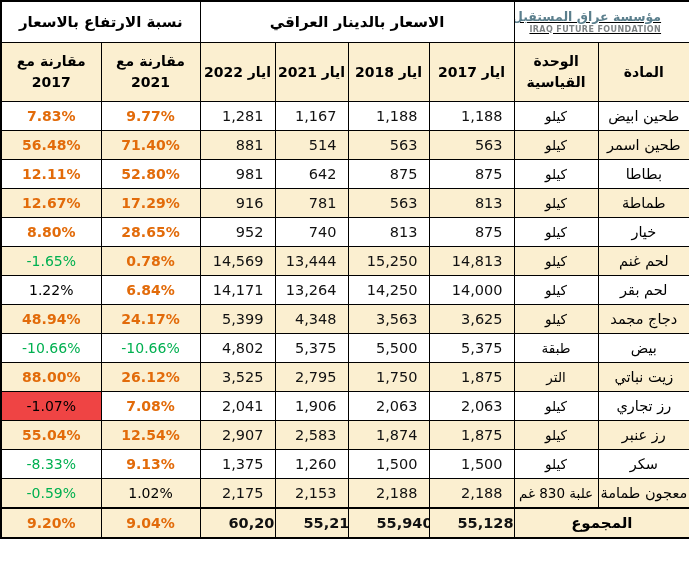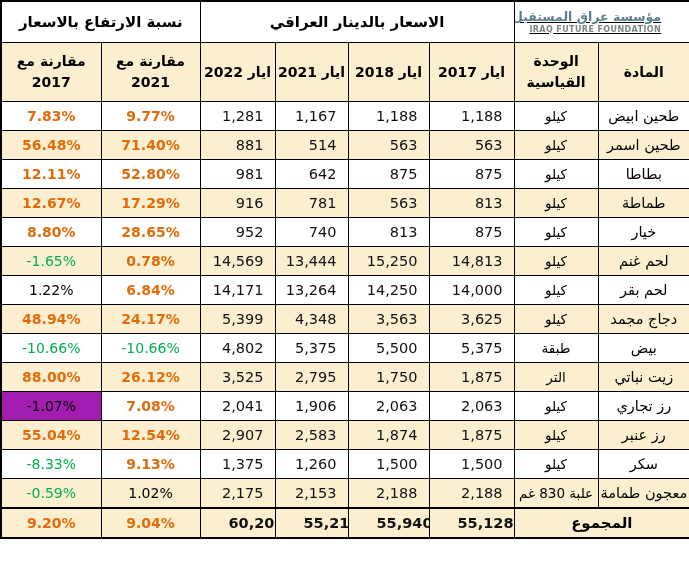--- a/index.html
+++ b/index.html
@@ -14,21 +14,21 @@
   
   .logo-cell{background:#fff;}
   .logo-wrap{display:flex;align-items:center;justify-content:flex-end;gap:6px;padding-right:22px;text-decoration:underline;}
   .logo-text{text-align:right;line-height:1.15;}
   .logo-ar{color:#5B7F8D;font-size:12.5px;font-weight:bold;direction:rtl;}
   .logo-en{color:#7F8486;font-size:8px;letter-spacing:0.4px;}
   
   tbody tr{height:29px;}
   .row-white{background:#FFFFFF;}
   .row-cream{background:#FBEFD0;}
-  .bg-cream{background:#a21caf;margin-left:19px;}
+  .bg-cream{background:#ef4444;margin-left:19px;}
   .num{text-align:right;padding-right:11px;font-size:14.5px;color:#111;}
   .pct{text-align:center;font-size:14px;}
   .unit{text-align:center;font-size:13.5px;}
   .item{text-align:center;font-weight:normal;font-size:14.5px;}
   .c-orange{color:#E26B0A;font-weight:bold;}
   .c-green{color:#00B050;}
   .c-black{color:#000;}
   
   tfoot tr{height:30px;background:#FBEFD0;}
   tfoot td{border-top:2px solid #000;}

